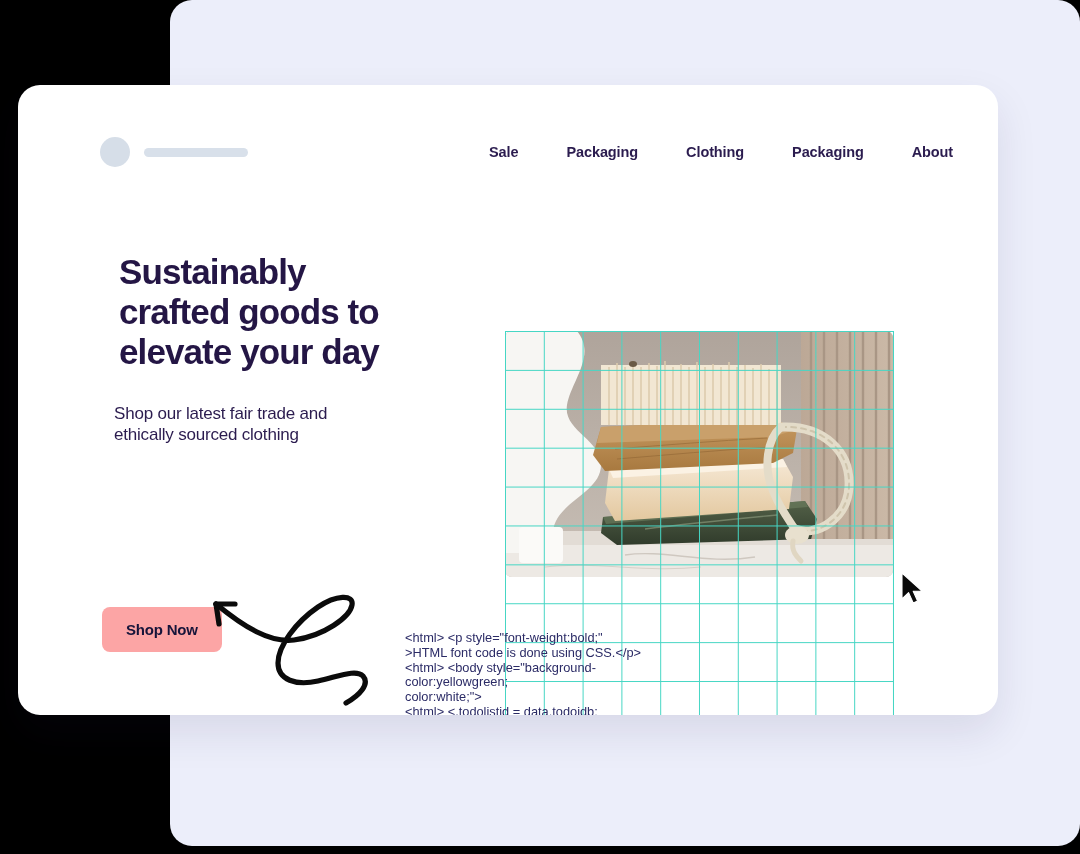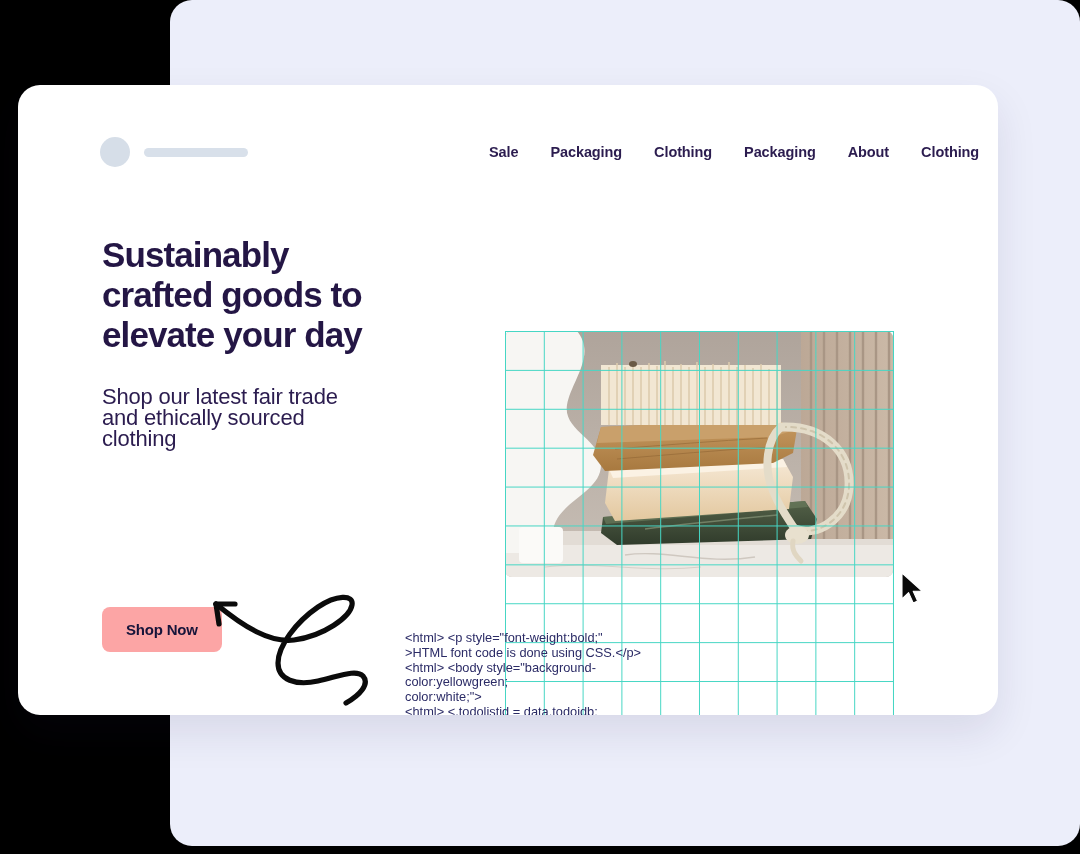--- a/index.html
+++ b/index.html
@@ -76,53 +76,53 @@
     border-radius: 5px;
     background: #D8E0EA;
   }
 
   .main-nav {
     position: absolute;
     left: 455px;
     top: 55px;
     display: flex;
     align-items: center;
-    gap: 0px;
+    gap: 16px;
   }
   .nav-link {
     color: #2B1C4F;
     font-size: 14.5px;
     font-weight: 600;
     letter-spacing: -0.1px;
     text-decoration: none;
     padding: 4px 16px;
     white-space: nowrap;
     cursor: pointer;
   }
 
   
   .hero-copy {
     position: absolute;
     left: 84px;
     top: 150px;
     width: 300px;
   }
   .hero-title {
-    margin: 0;
+    margin: 17px;
     color: #241645;
     font-size: 35px;
     line-height: 40px;
     font-weight: 700;
     letter-spacing: -0.9px;
     width: 285px;
   }
   .hero-sub {
-    margin: 31px 0 0 0;
+    margin: 31px 0 0 12px;
     color: #2B1C4F;
-    font-size: 22px;
+    font-size: 17px;
     line-height: 21px;
     font-weight: 400;
     letter-spacing: -0.2px;
     width: 245px;
   }
   .cta-button {
     position: absolute;
     left: 0px;
     top: 372px;
     display: inline-block;

